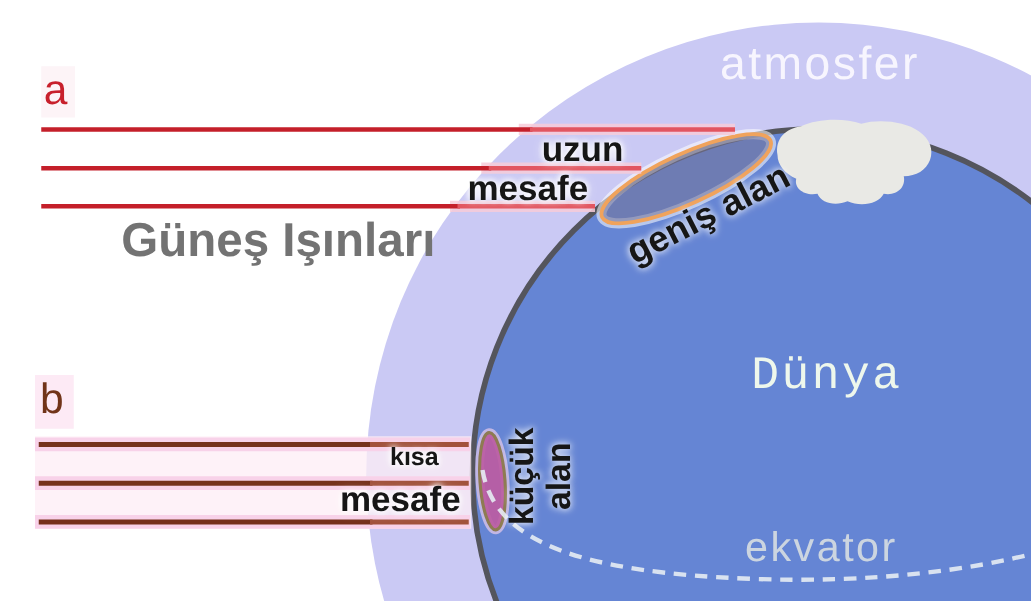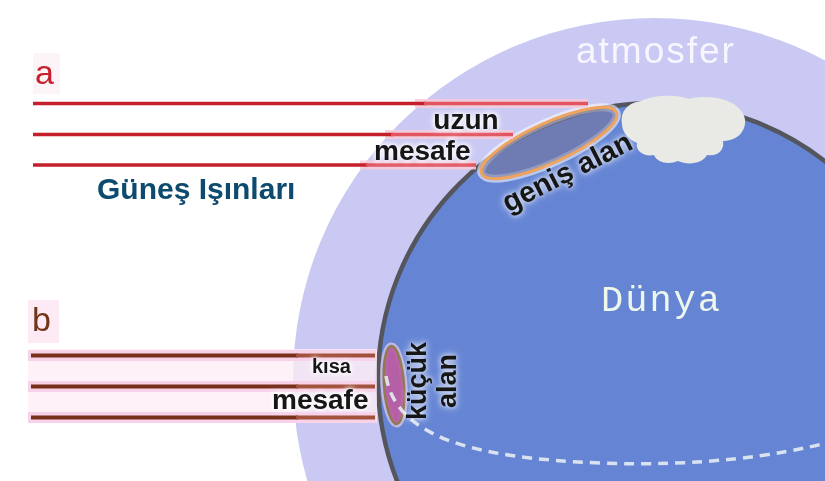--- a/index.html
+++ b/index.html
@@ -9,21 +9,21 @@
   }
   .scene{position:absolute;left:0;top:0;}
   .lbl{position:absolute;white-space:nowrap;}
   .rounded{letter-spacing:2px;font-weight:400;}
   .atmosfer-lbl{left:576px;top:30px;font-size:37px;color:#f7f5fe;}
   .dunya-lbl{left:601px;top:280px;font-size:37px;color:#eef7ec;font-family:Liberation Mono, monospace;}
   .ekvator-lbl{left:596px;top:419px;font-size:33px;color:#ccd5e0;}
   .ray-letter-a{left:33px;top:53px;font-size:34px;color:#c8202c;background:#fdf4f7;padding:0 6px 2px 2px;}
   .ray-letter-b{left:28px;top:300px;font-size:34px;color:#713419;background:#fdeaf5;padding:0 8px 4px 4px;}
   .black-lbl{font-weight:700;color:#161616;}
-  .gunes-lbl{left:97px;top:172px;font-size:30px;font-weight:700;color:#0c4a6e;}
+  .gunes-lbl{left:97px;top:172px;font-size:38px;font-weight:700;color:#737373;}
   .uzun-lbl{left:426px;top:104px;width:80px;text-align:center;font-size:28px;}
   .mesafe-a-lbl{left:374px;top:135px;font-size:28px;}
   .kisa-lbl{left:312px;top:355px;font-size:20px;}
   .mesafe-b-lbl{left:272px;top:384px;font-size:28px;}
   .halo{text-shadow:0 0 5px rgba(255,255,255,.95),0 0 5px rgba(255,255,255,.95),0 0 9px rgba(255,255,255,.85);}
   .genis-lbl{
     left:567px;top:172px;font-size:29px;
     transform:translate(-50%,-50%) rotate(-27deg);
     text-shadow:0 0 5px rgba(255,255,255,.8),0 0 8px rgba(255,255,255,.7);
   }
@@ -93,20 +93,21 @@
     <line x1="296" y1="386.5" x2="375" y2="386.5" stroke="#a2523c" stroke-width="4"></line>
 
     <line x1="31" y1="417.5" x2="298" y2="417.5" stroke="#76301b" stroke-width="4"></line>
     <line x1="296" y1="417.5" x2="375" y2="417.5" stroke="#a2523c" stroke-width="4"></line>
   </svg>
 
   <div class="lbl rounded atmosfer-lbl">atmosfer</div>
 
   <div class="lbl rounded dunya-lbl">Dünya</div>
 
+  <div class="lbl rounded ekvator-lbl">ekvator</div>
 
   <div class="lbl ray-letter-a">a</div>
 
   <div class="lbl ray-letter-b">b</div>
 
   <div class="lbl gunes-lbl">Güneş Işınları</div>
 
   <div class="lbl black-lbl halo uzun-lbl">uzun</div>
 
   <div class="lbl black-lbl halo mesafe-a-lbl">mesafe</div>

